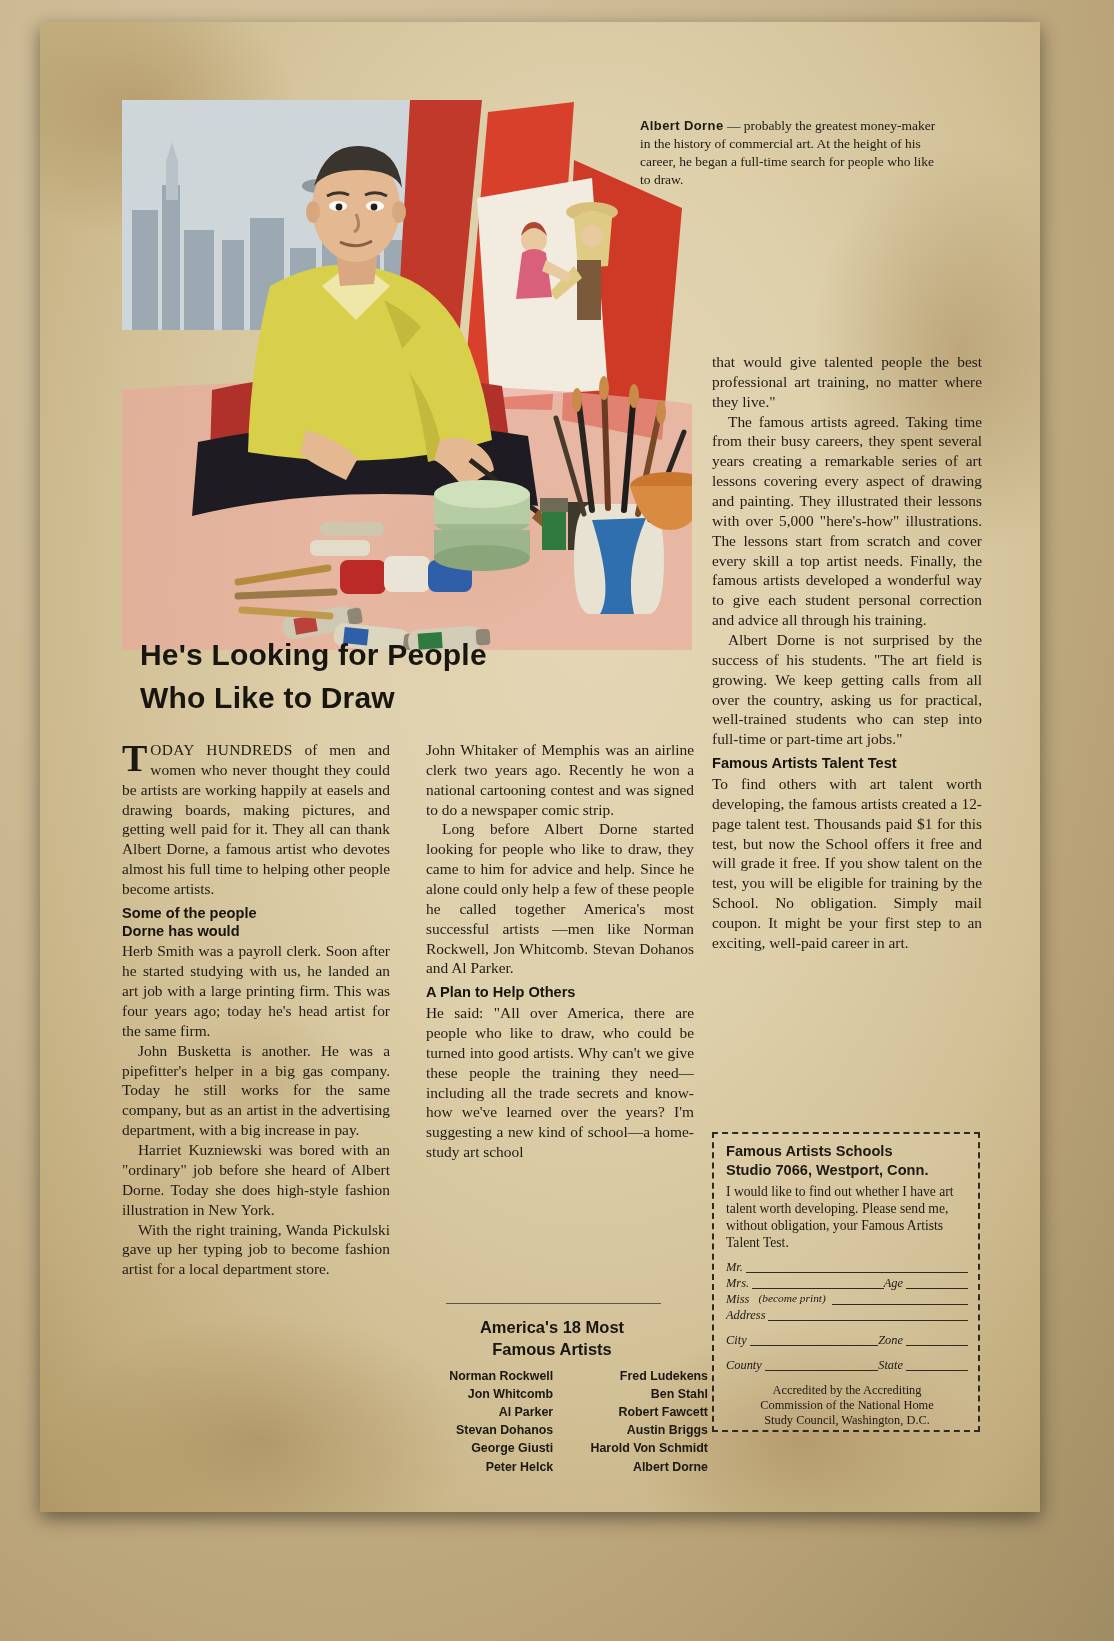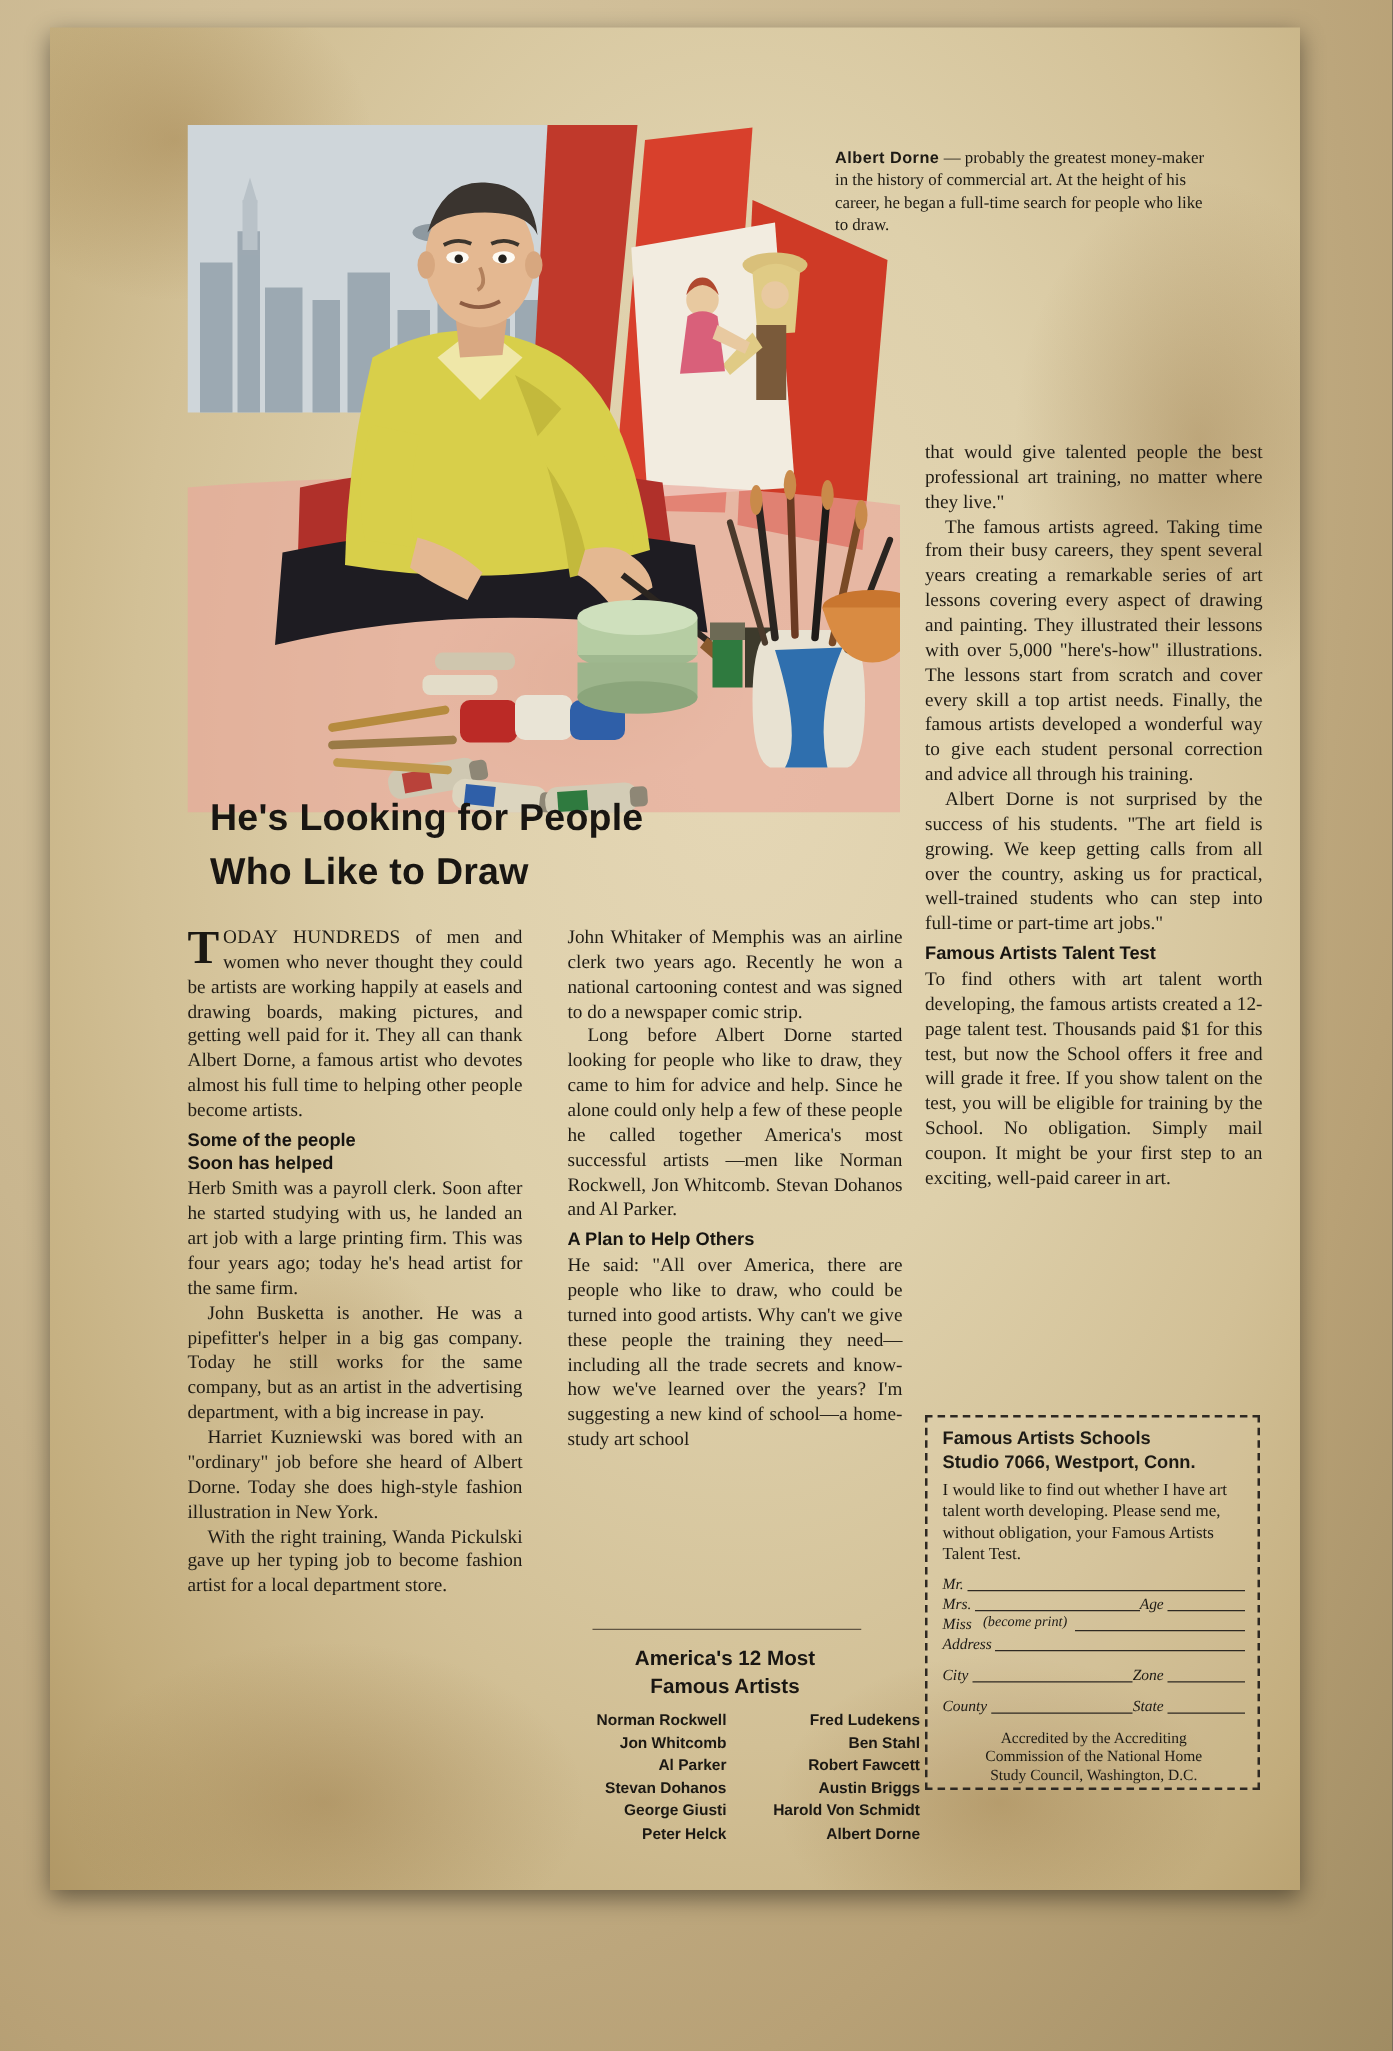--- a/index.html
+++ b/index.html
@@ -41,21 +41,21 @@
   }
   .s1 { left: -60px; top: -40px; width: 320px; height: 260px; background: radial-gradient(ellipse, rgba(150,115,60,0.40), rgba(150,115,60,0) 70%); }
   .s2 { right: -70px; top: 120px; width: 300px; height: 420px; background: radial-gradient(ellipse, rgba(140,105,55,0.35), rgba(140,105,55,0) 70%); }
   .s3 { left: 10px; bottom: -60px; width: 420px; height: 260px; background: radial-gradient(ellipse, rgba(140,105,55,0.35), rgba(140,105,55,0) 70%); }
   .s4 { right: 60px; bottom: -50px; width: 360px; height: 240px; background: radial-gradient(ellipse, rgba(145,110,58,0.38), rgba(145,110,58,0) 70%); }
   .s5 { left: 300px; top: 430px; width: 260px; height: 180px; background: radial-gradient(ellipse, rgba(160,120,65,0.18), rgba(160,120,65,0) 70%); }
   .s6 { left: 120px; top: 980px; width: 200px; height: 160px; background: radial-gradient(ellipse, rgba(150,115,60,0.22), rgba(150,115,60,0) 70%); }
 
   .content {
     position: absolute;
-    left: 0; top: 0; right: 0; bottom: 0; margin-left: 28px;
+    left: 0; top: 0; right: 0; bottom: 0;
   }
 
   
   .illus {
     position: absolute;
     left: 82px;
     top: 68px;
     width: 570px;
     height: 560px;
   }
@@ -390,40 +390,40 @@
       <div class="headline">
         <div>He's Looking for People</div>
         <div>Who Like to Draw</div>
       </div>
 
       <div class="col col1">
         <p class="noind dropcapblock"><span class="dropcap">T</span><span class="smallcaps">ODAY HUNDREDS</span><span> of men and women who never thought they could be artists are working happily at easels and drawing boards, making pictures, and getting well paid for it. They all can thank Albert Dorne, a famous artist who devotes almost his full time to helping other people become artists.</span></p>
 
         <div class="subhead">
           <div>Some of the people</div>
-          <div>Soon has helped</div>
+          <div>Dorne has would</div>
         </div>
 
         <p class="noind">Herb Smith was a payroll clerk. Soon after he started studying with us, he landed an art job with a large printing firm. This was four years ago; today he's head artist for the same firm.</p>
         <p>John Busketta is another. He was a pipefitter's helper in a big gas company. Today he still works for the same company, but as an artist in the advertising department, with a big increase in pay.</p>
         <p>Harriet Kuzniewski was bored with an "ordinary" job before she heard of Albert Dorne. Today she does high-style fashion illustration in New York.</p>
         <p>With the right training, Wanda Pickulski gave up her typing job to become fashion artist for a local department store.</p>
       </div>
 
       <div class="col col2">
         <p class="noind">John Whitaker of Memphis was an airline clerk two years ago. Recently he won a national cartooning contest and was signed to do a newspaper comic strip.</p>
         <p>Long before Albert Dorne started looking for people who like to draw, they came to him for advice and help. Since he alone could only help a few of these people he called together America's most successful artists —men like Norman Rockwell, Jon Whitcomb. Stevan Dohanos and Al Parker.</p>
         <div class="subhead">A Plan to Help Others</div>
         <p class="noind">He said: "All over America, there are people who like to draw, who could be turned into good artists. Why can't we give these people the training they need—including all the trade secrets and know-how we've learned over the years? I'm suggesting a new kind of school—a home-study art school</p>
       </div>
 
       <div class="rule"></div>
 
       <div class="fa-title">
-        <div>America's 12 Most</div>
+        <div>America's 18 Most</div>
         <div>Famous Artists</div>
       </div>
 
       <div class="fa-list">
         <div class="fa-row">
             <span class="l">Norman Rockwell</span>
             <span class="r">Fred Ludekens</span>
           </div>
         <div class="fa-row">
             <span class="l">Jon Whitcomb</span>

